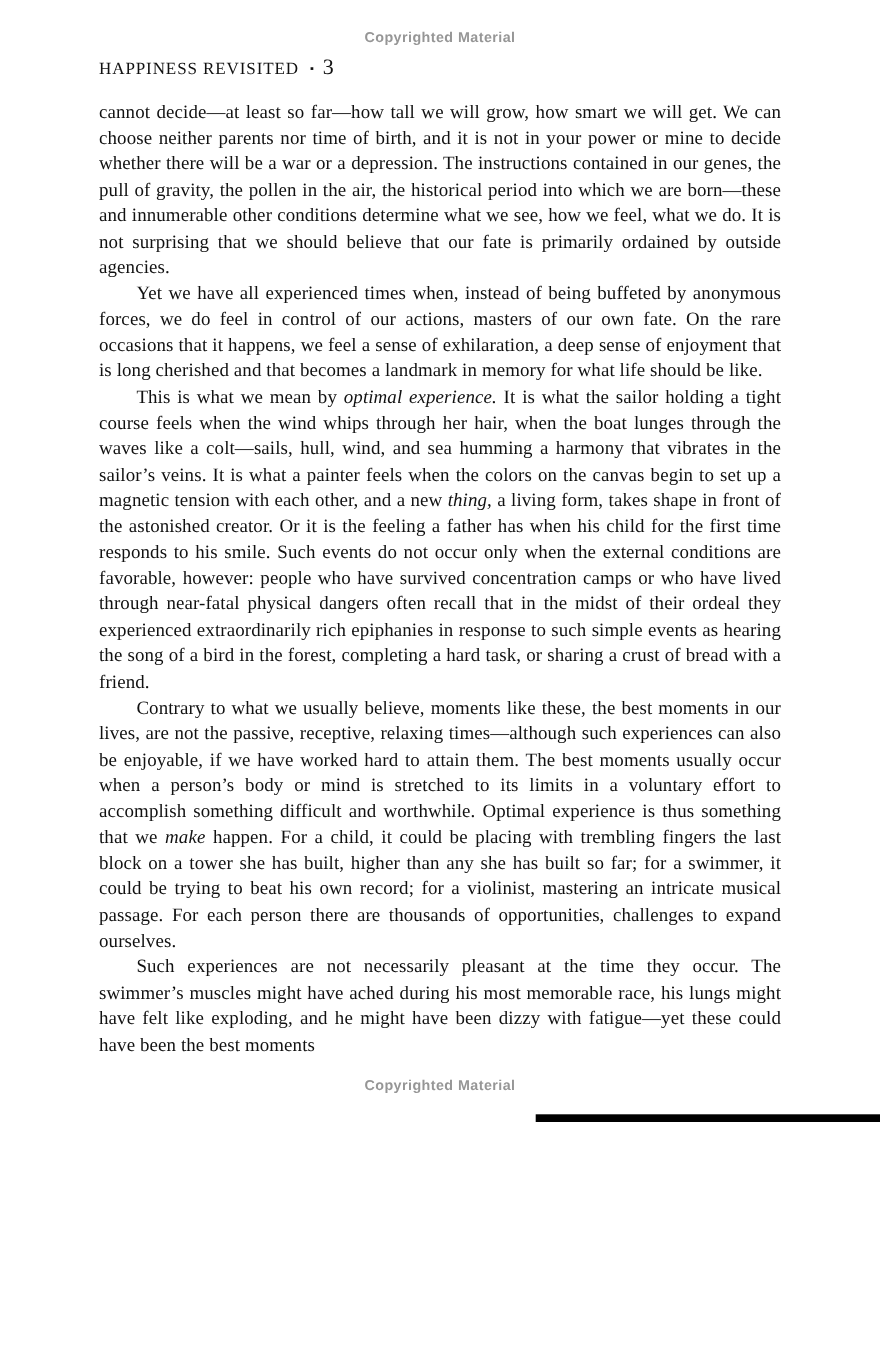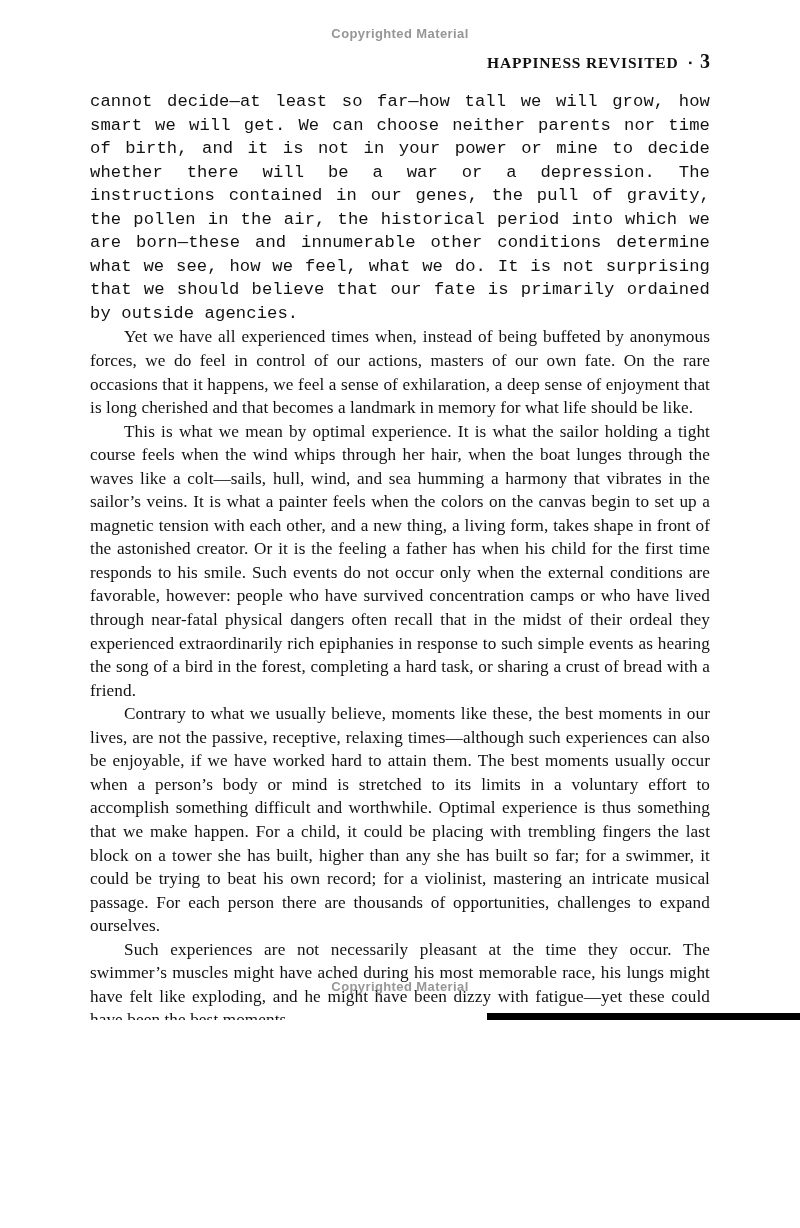--- a/index.html
+++ b/index.html
@@ -21,22 +21,22 @@
     text-align: center;
     font-family: "Liberation Sans", sans-serif;
     font-size: 13px;
     font-weight: bold;
     letter-spacing: 0.4px;
     color: #969696;
   }
   .running-head {
     width: 620px;
     margin: 9px auto 0 auto;
-    text-align: right;
-    font-weight: bold;
+    text-align: left;
+    font-weight: normal;
     white-space: nowrap;
   }
   .running-title {
     font-size: 15.5px;
     letter-spacing: 0.8px;
   }
   .running-sep {
     font-size: 10px;
     vertical-align: 2px;
     padding: 0 8px 0 10px;
@@ -52,23 +52,23 @@
     text-align: justify;
     letter-spacing: 0.1px;
   }
   .body-text p {
     margin: 0;
     padding: 0;
     text-indent: 34px;
   }
   .body-text p.no-indent {
     text-indent: 0;
-    font-family: Liberation Mono, monospace;
   }
   .italic {
+    font-style: italic;
   }
   .copyright-bottom {
     position: absolute;
     bottom: 26px;
     left: 0;
     width: 100%;
     text-align: center;
     font-family: "Liberation Sans", sans-serif;
     font-size: 13px;
     font-weight: bold;

